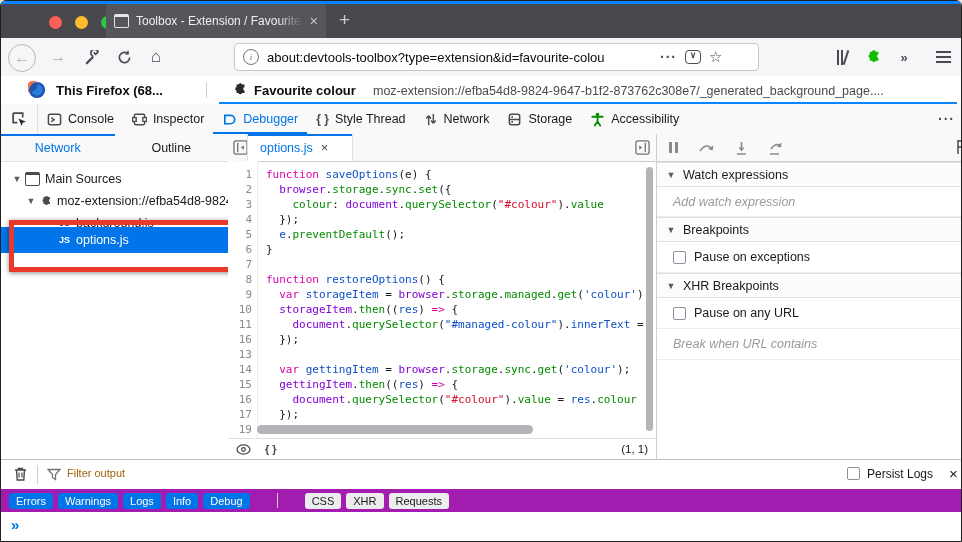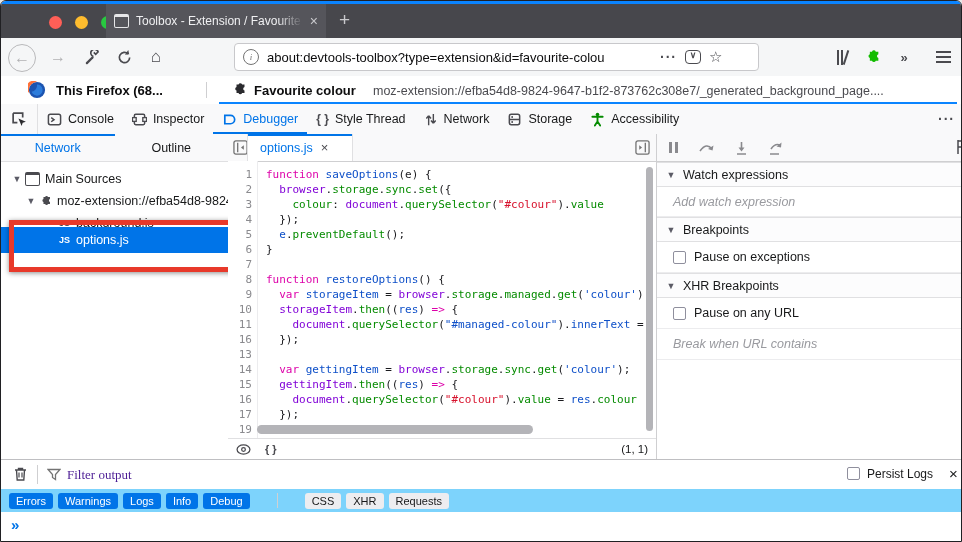--- a/index.html
+++ b/index.html
@@ -103,24 +103,24 @@
   .acchead{height:23px;background:#fcfcfd;border-top:1px solid #e0e0e2;border-bottom:1px solid #e0e0e2;
     display:flex;align-items:center;padding:0 8px;gap:6px;font-size:12.5px;color:#18191a;position:relative;}
   .acchead:first-of-type{border-top:none;}
   .plus{position:absolute;right:-5px;top:3px;color:#4a4a4f;font-size:15px;}
   .accrow{display:flex;align-items:center;padding:0 8px 0 16px;gap:8px;font-size:12.5px;color:#18191a;height:30px;border-bottom:1px solid #ececee;}
   .placeholder{font-style:italic;color:#999a9f;font-size:12.5px;}
   .checkbox{width:13px;height:13px;border:1px solid #8f8f9d;border-radius:2px;background:#fff;box-sizing:border-box;flex:0 0 auto;}
 
   
   .consbar{left:0;top:458px;right:0;height:29px;background:#fff;border-top:1px solid #bfbfc2;border-bottom:1px solid #e0e0e2;}
-  .filtertext{font-size:13px;color:#4c1d95;font-family:Liberation Serif, serif;}
+  .filtertext{font-size:11px;color:#a16207;}
   .persist{font-size:12px;color:#18191a;}
   .consclose{color:#18191a;font-size:15px;}
-  .pillsrow{left:0;top:488px;right:0;height:23px;background:#7dd3fc;border-bottom:1px solid #e0e0e2;display:flex;align-items:center;padding-left:8px;gap:21px;}
+  .pillsrow{left:0;top:488px;right:0;height:23px;background:#a21caf;border-bottom:1px solid #e0e0e2;display:flex;align-items:center;padding-left:8px;gap:21px;}
   .pill{font-size:11px;padding:2px 7px;border-radius:3px;white-space:nowrap;}
   .pill-on{background:#0074e8;color:#fff;}
   .pill-off{background:#ededf0;color:#18191a;}
   .pillsep{width:1px;height:15px;background:#d0d0d2;margin:0 6px;}
   .promptrow{left:0;top:511px;right:0;height:31px;background:#fff;}
   .prompt{position:absolute;left:10px;top:4px;color:#0074e8;font-size:15px;font-weight:bold;}
 
   svg{display:block;}
 </style>
 </head>

